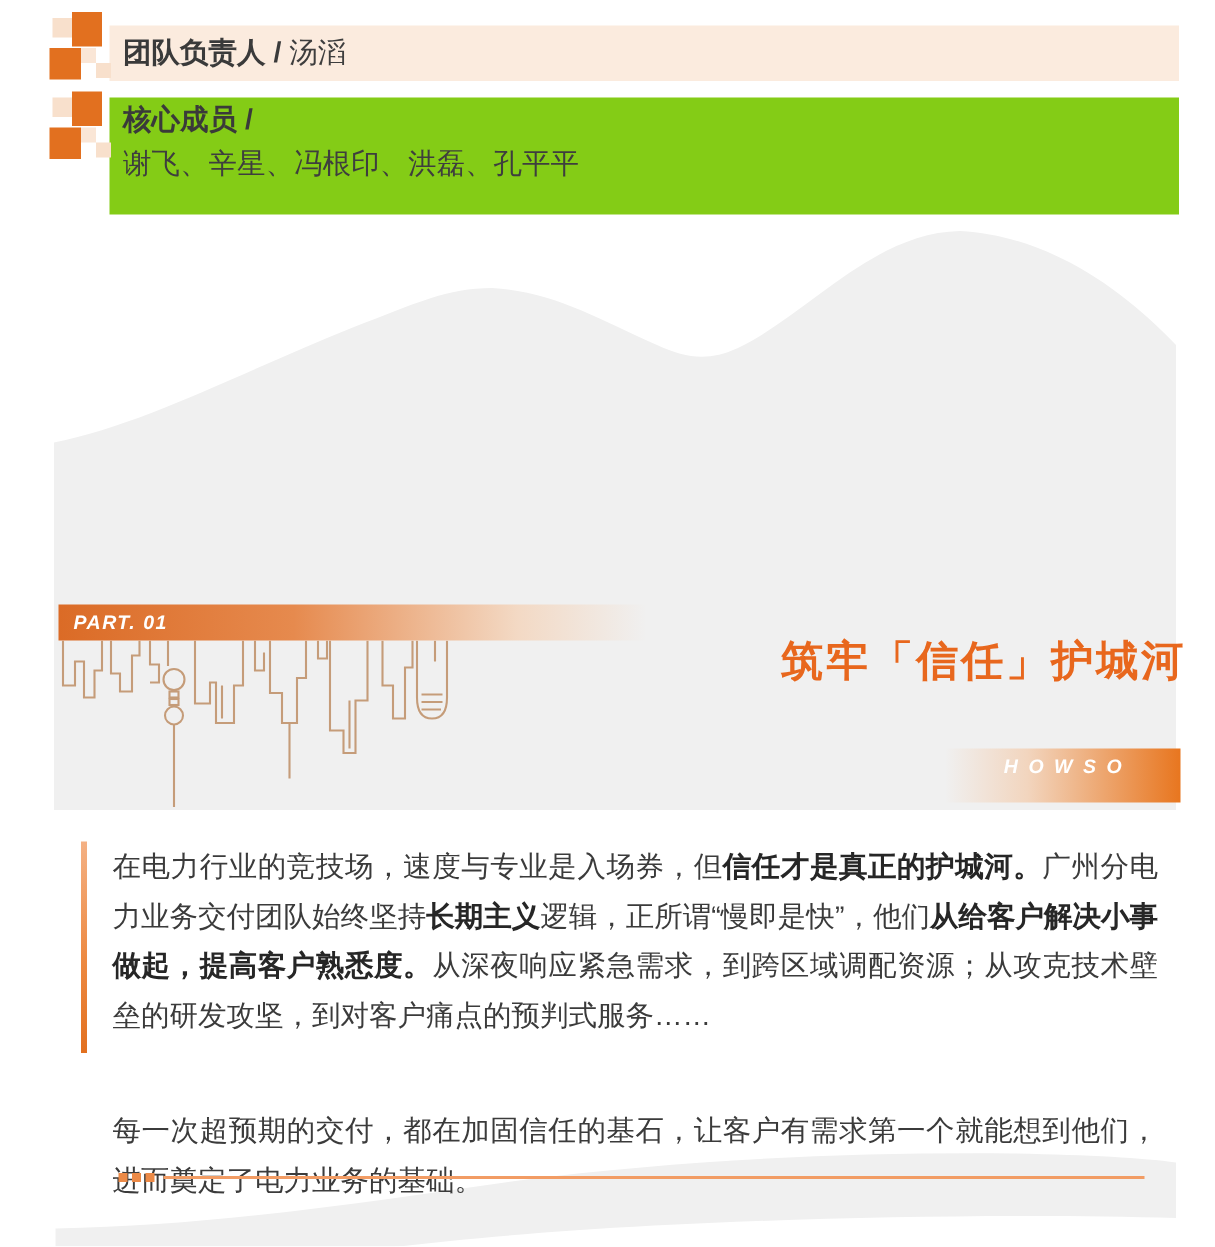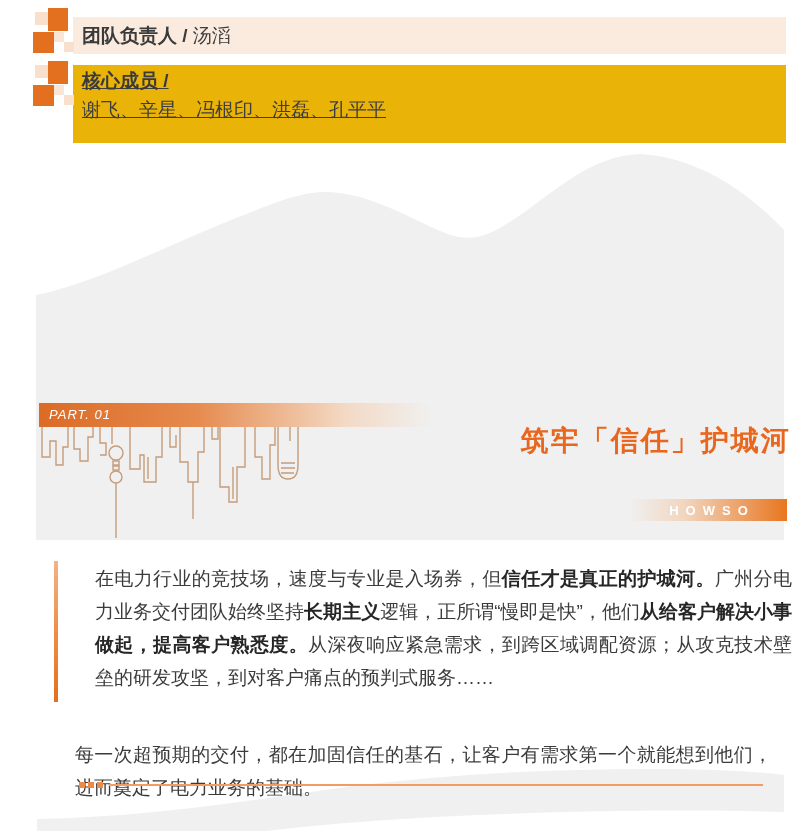--- a/index.html
+++ b/index.html
@@ -13,75 +13,75 @@
   }
   
   .bar1{
     position:absolute;left:73px;top:17px;width:713px;height:37px;
     background:#FBEBDE;line-height:37px;padding-left:9px;box-sizing:border-box;
     font-size:19px;color:#3E3E3E;white-space:nowrap;
   }
   .bar1 .lbl{font-weight:bold;color:#3A3A3A;}
   .member-block{
     position:absolute;left:73px;top:65px;width:713px;height:78px;
-    background:#eab308;box-sizing:border-box;padding-left:9px;
-    font-size:19px;color:#3E3E3E;text-decoration:underline;
+    background:#84cc16;box-sizing:border-box;padding-left:9px;
+    font-size:19px;color:#3E3E3E;
   }
   .member-block .lbl{font-weight:bold;color:#3A3A3A;line-height:26px;margin-top:3px;}
   .member-block .names{line-height:26px;margin-top:3px;}
   
   .mosaic{position:absolute;width:44px;height:47px;}
   .m1{left:33px;top:8px;}
   .m2{left:33px;top:61px;}
   .mosaic i{position:absolute;display:block;}
   .mq1{left:2px;top:4px;width:13px;height:13px;background:#F8E0CC;}
   .mq2{left:15px;top:0;width:20px;height:23px;background:#E2701F;}
   .mq3{left:0;top:24px;width:21px;height:21px;background:#E2701F;}
   .mq4{left:21px;top:24px;width:10px;height:10px;background:#FAE6D6;}
   .mq5{left:31px;top:34px;width:10px;height:10px;background:#F8E0CC;}
   
   .wave{position:absolute;left:36px;top:150px;width:748px;height:390px;}
   
   .part-banner{
     position:absolute;left:39px;top:403px;width:392px;height:24px;
     background:linear-gradient(90deg,#DB6B26 0%,#E68A4E 40%,#F3D9C4 78%,rgba(243,217,196,0) 100%);
-    color:#ffffff;font-size:13px;font-weight:normal;font-style:italic;
+    color:#ffffff;font-size:13px;font-weight:bold;font-style:italic;
     line-height:24px;padding-left:10px;box-sizing:border-box;letter-spacing:1px;
     z-index:3;
   }
   
   .skyline{position:absolute;left:40px;top:427px;z-index:2;}
   
   .section-title{
     position:absolute;right:24px;top:422px;z-index:3;
     font-size:28px;font-weight:bold;color:#E8671D;letter-spacing:2px;
     white-space:nowrap;
   }
   .section-title .ring{
     color:#ffffff;font-size:22px;font-weight:normal;letter-spacing:0;
     position:relative;top:-2px;margin-left:1px;
   }
   
   .howso-bar{
-    position:absolute;left:630px;top:499px;width:157px;height:22px;z-index:3;
+    position:absolute;left:630px;top:499px;width:157px;height:36px;z-index:3;
     background:linear-gradient(90deg,rgba(240,240,240,0) 0%,#F2D5BE 35%,#E8761F 100%);
     color:#ffffff;font-size:13px;font-weight:bold;letter-spacing:7px;text-indent:7px;
-    text-align:center;line-height:24px;
+    text-align:center;line-height:24px;font-style:italic;
   }
   
   .accent-line{
     position:absolute;left:54px;top:561px;width:4px;height:141px;
     background:linear-gradient(180deg,#F4B184 0%,#ED8A43 55%,#E2701F 100%);
   }
   .para{
     position:absolute;left:75px;width:697px;
     font-size:19px;line-height:33px;color:#3B3B3B;
     text-align:justify;text-justify:inter-ideograph;
   }
-  .p1{top:562px;margin-left:20px;}
+  .p1{top:562px;}
   .p2{top:706px;margin-top:32px;}
   .para .b{font-weight:bold;color:#262626;}
   
   .footer-deco{
     position:absolute;left:79px;top:781px;height:8px;z-index:3;
     display:flex;align-items:center;
   }
   .footer-deco i{display:block;width:6px;height:6px;background:#EC8A47;margin-right:3px;}
   .footer-deco .line{width:654px;height:2px;background:#F29C64;margin-left:3px;}
   

